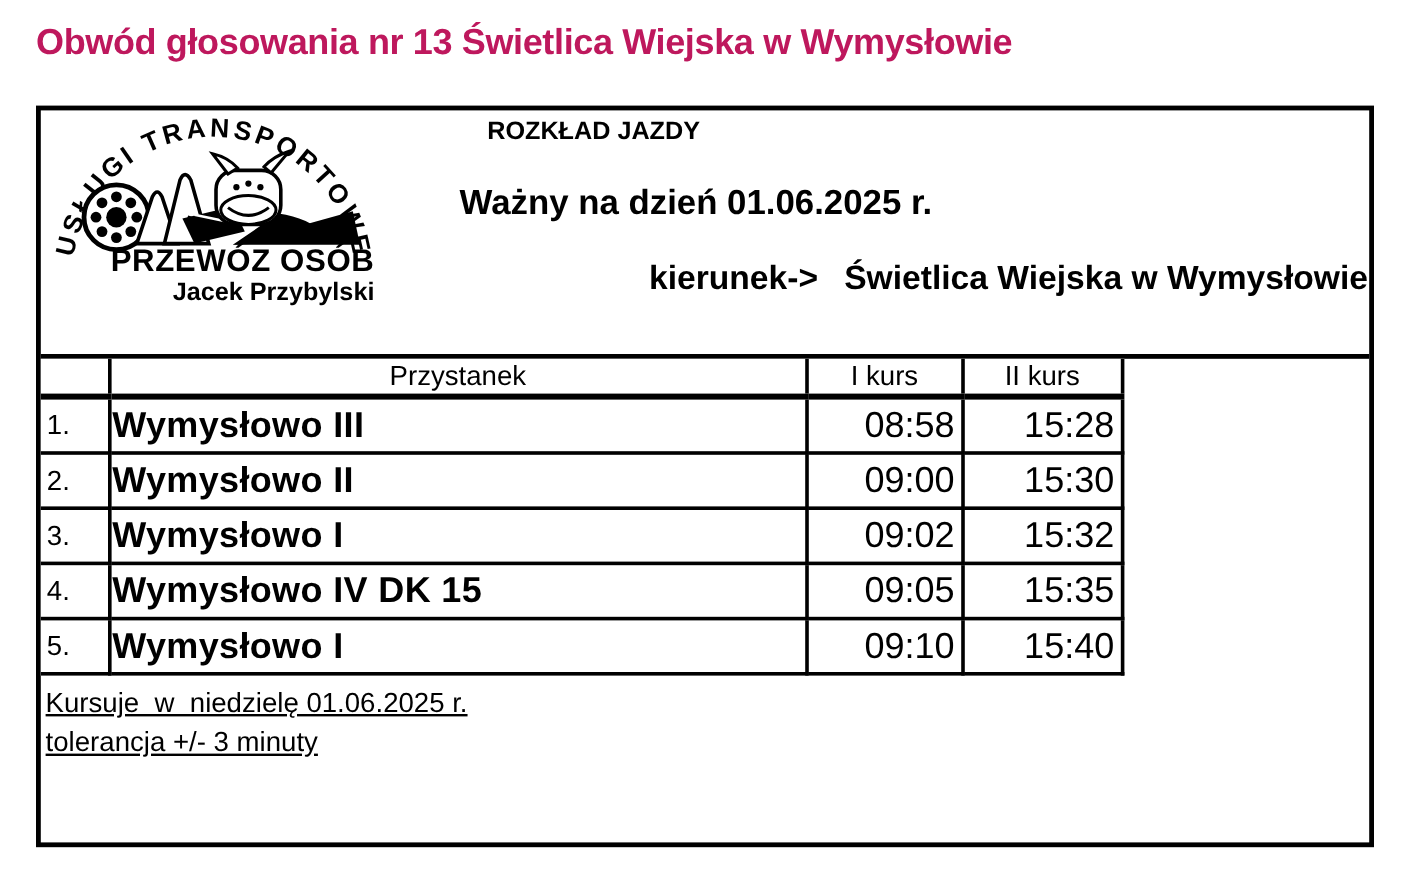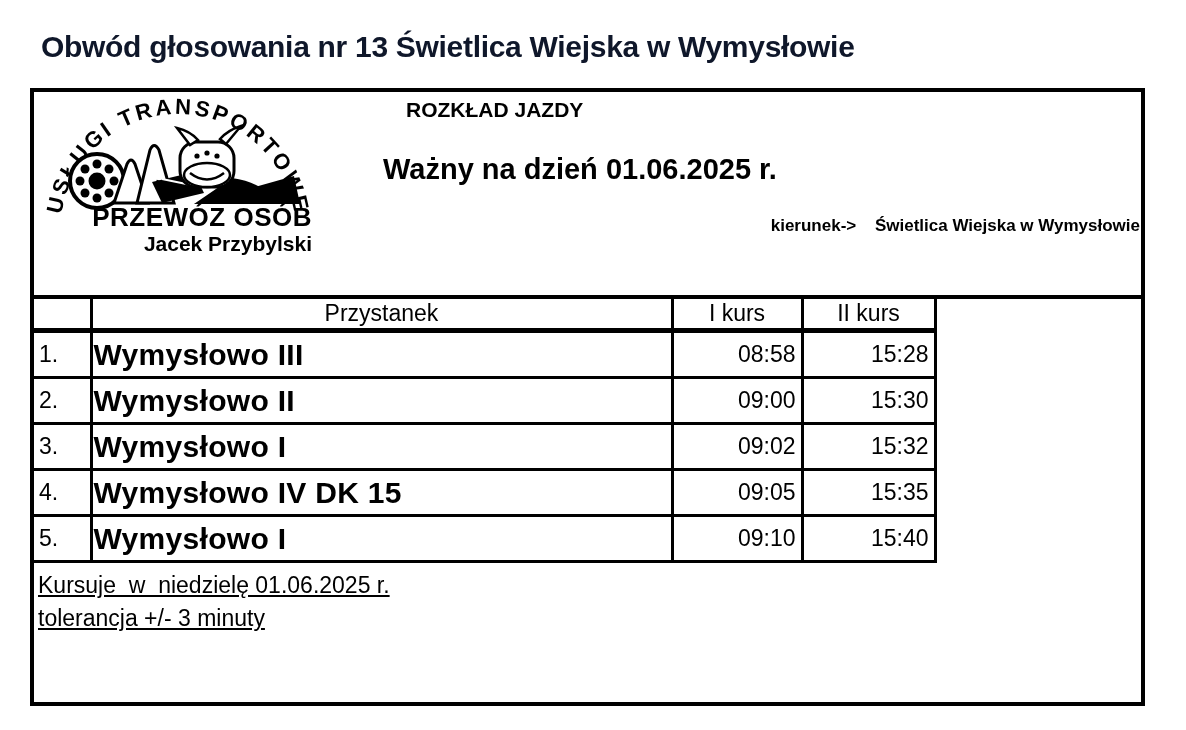--- a/index.html
+++ b/index.html
@@ -4,23 +4,23 @@
 <style>
   html,body { margin:0; padding:0; }
   body {
     width:1186px; height:730px;
     background:#ffffff;
     font-family:"Liberation Sans", sans-serif;
     position:relative; overflow:hidden;
     color:#000;
   }
   .page-title {
-    position:absolute; left:25px; top:14px; margin:16px;
+    position:absolute; left:25px; top:14px; margin:5px;
     font-size:30px; font-weight:700; letter-spacing:-0.3px;
-    color:#0f172a;
+    color:#be185d;
   }
   .box {
     position:absolute; left:30px; top:88px;
     width:1115px; height:618px;
     border:4px solid #000; box-sizing:border-box;
     background:#fff;
   }
   
   .logo { position:absolute; left:10px; top:4px; width:268px; height:172px; }
   .logo svg { display:block; width:268px; height:145px; }
@@ -30,41 +30,41 @@
   }
   .logo-line2 {
     position:absolute; top:136px; left:0; width:100%;
     text-align:right; font-size:21px; font-weight:700;
   }
   
   .rozklad { position:absolute; left:372px; top:6px; font-size:21px; font-weight:700; }
   .wazny   { position:absolute; left:349px; top:61px; font-size:29px; font-weight:700; }
   .kierunek{
     position:absolute; right:1px; top:124px;
-    font-size:17px; font-weight:700; text-align:right; white-space:nowrap;
+    font-size:28px; font-weight:700; text-align:right; white-space:nowrap;
   }
   .kierunek .dir-val { margin-left:14px; }
   
   .topline { position:absolute; left:0; right:0; top:203px; height:4px; background:#000; }
   table.tt {
     position:absolute; left:0; top:207px;
     border-collapse:collapse; table-layout:fixed; width:901px;
     background:#fff;
   }
   .tt th, .tt td { border:3px solid #000; overflow:hidden; }
   .tt th:first-child, .tt td:first-child { border-left:none; }
   .tt thead th {
     border-top:none; border-bottom:5px solid #000;
     font-weight:400; font-size:23px; text-align:center;
     height:29px; padding:0 4px; vertical-align:middle;
   }
   .tt tbody td { height:41px; vertical-align:middle; }
   .td-no   { font-size:23px; padding-left:5px; }
   .td-stop { font-size:30px; font-weight:700; letter-spacing:0.3px; }
-  .td-time { font-size:23px; text-align:right; padding-right:5px; }
+  .td-time { font-size:30px; text-align:right; padding-right:5px; }
   
   .footer { position:absolute; left:4px; top:477px; font-size:23px; }
   .footer div { white-space:pre; line-height:33px;text-decoration:underline; }
 </style>
 </head>
 <body>
 
 <h1 class="page-title">Obwód głosowania nr 13 Świetlica Wiejska w Wymysłowie</h1>
 
 <div class="box">

